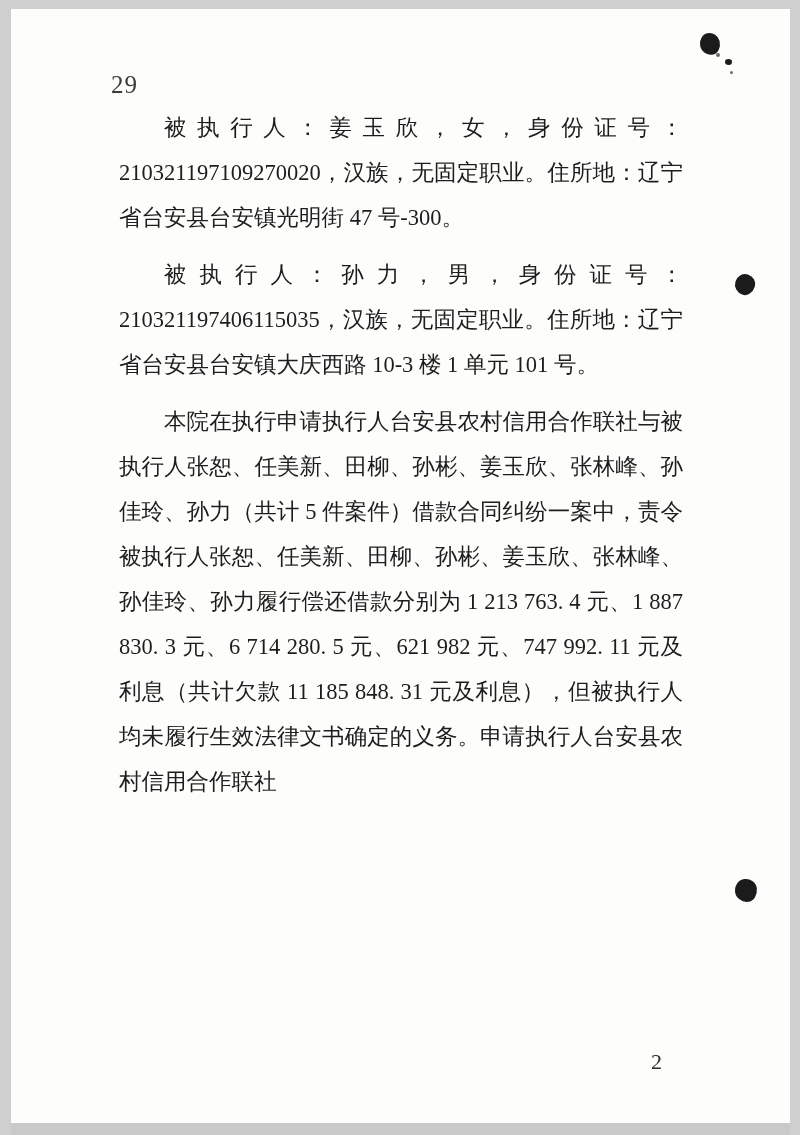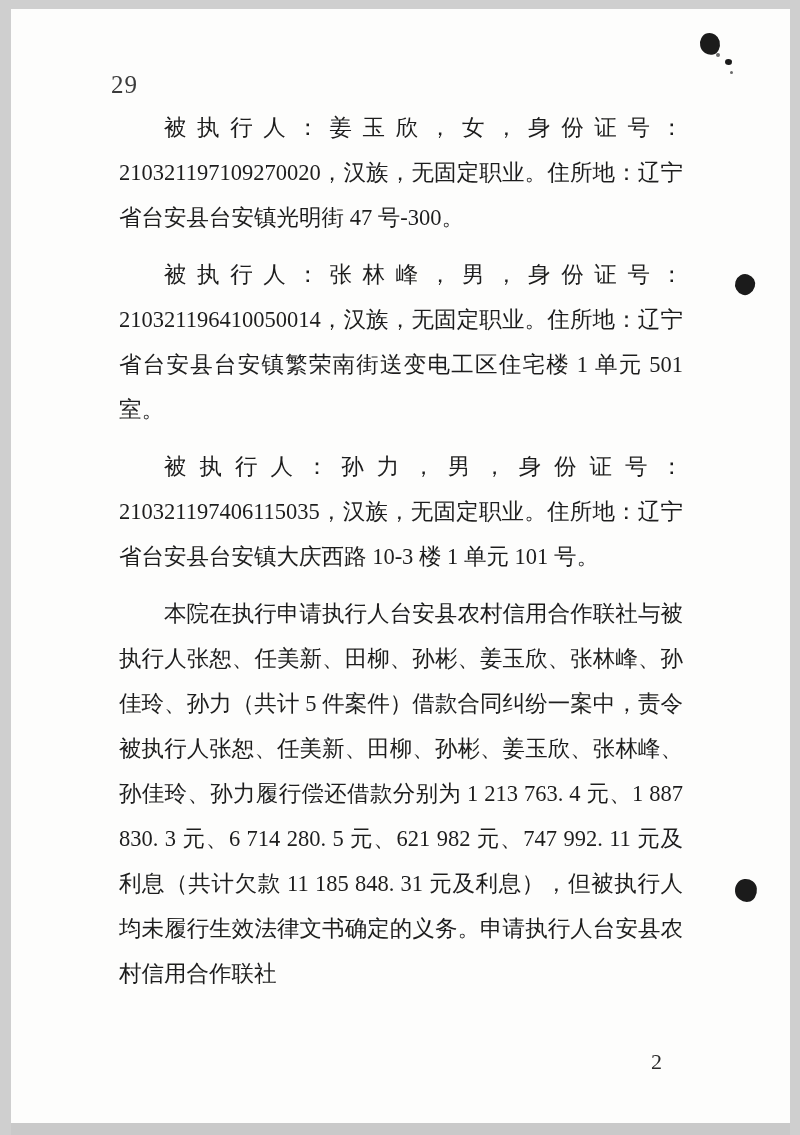--- a/index.html
+++ b/index.html
@@ -112,21 +112,20 @@
   <div id="page-edge-bottom"></div>
   <div id="page-edge-left"></div>
   <div id="page-edge-right"></div>
 
   <div id="paper">
 
     <div class="doc-number">29</div>
 
     <div class="body-text">
       <p class="para">被执行人：姜玉欣，女，身份证号：210321197109270020，汉族，无固定职业。住所地：辽宁省台安县台安镇光明街 47 号-300。</p>
-      <p class="para gap">被执行人：张林峰，男，身份证号：210321196410050014，汉族，无固定职业。住所地：辽宁省台安县台安镇繁荣南街送变电工区住宅楼 1 单元 501 室。</p>
       <p class="para gap">被执行人：孙力，男，身份证号：210321197406115035，汉族，无固定职业。住所地：辽宁省台安县台安镇大庆西路 10-3 楼 1 单元 101 号。</p>
       <p class="para gap last">本院在执行申请执行人台安县农村信用合作联社与被执行人张恕、任美新、田柳、孙彬、姜玉欣、张林峰、孙佳玲、孙力（共计 5 件案件）借款合同纠纷一案中，责令被执行人张恕、任美新、田柳、孙彬、姜玉欣、张林峰、孙佳玲、孙力履行偿还借款分别为 1 213 763. 4 元、1 887 830. 3 元、6 714 280. 5 元、621 982 元、747 992. 11 元及利息（共计欠款 11 185 848. 31 元及利息），但被执行人均未履行生效法律文书确定的义务。申请执行人台安县农村信用合作联社</p>
     </div>
 
     <div class="page-footer-number">2</div>
 
     <div class="blot b1"></div>
     <div class="blot b1b"></div>
     <div class="speck s1"></div>
     <div class="speck s2"></div>

